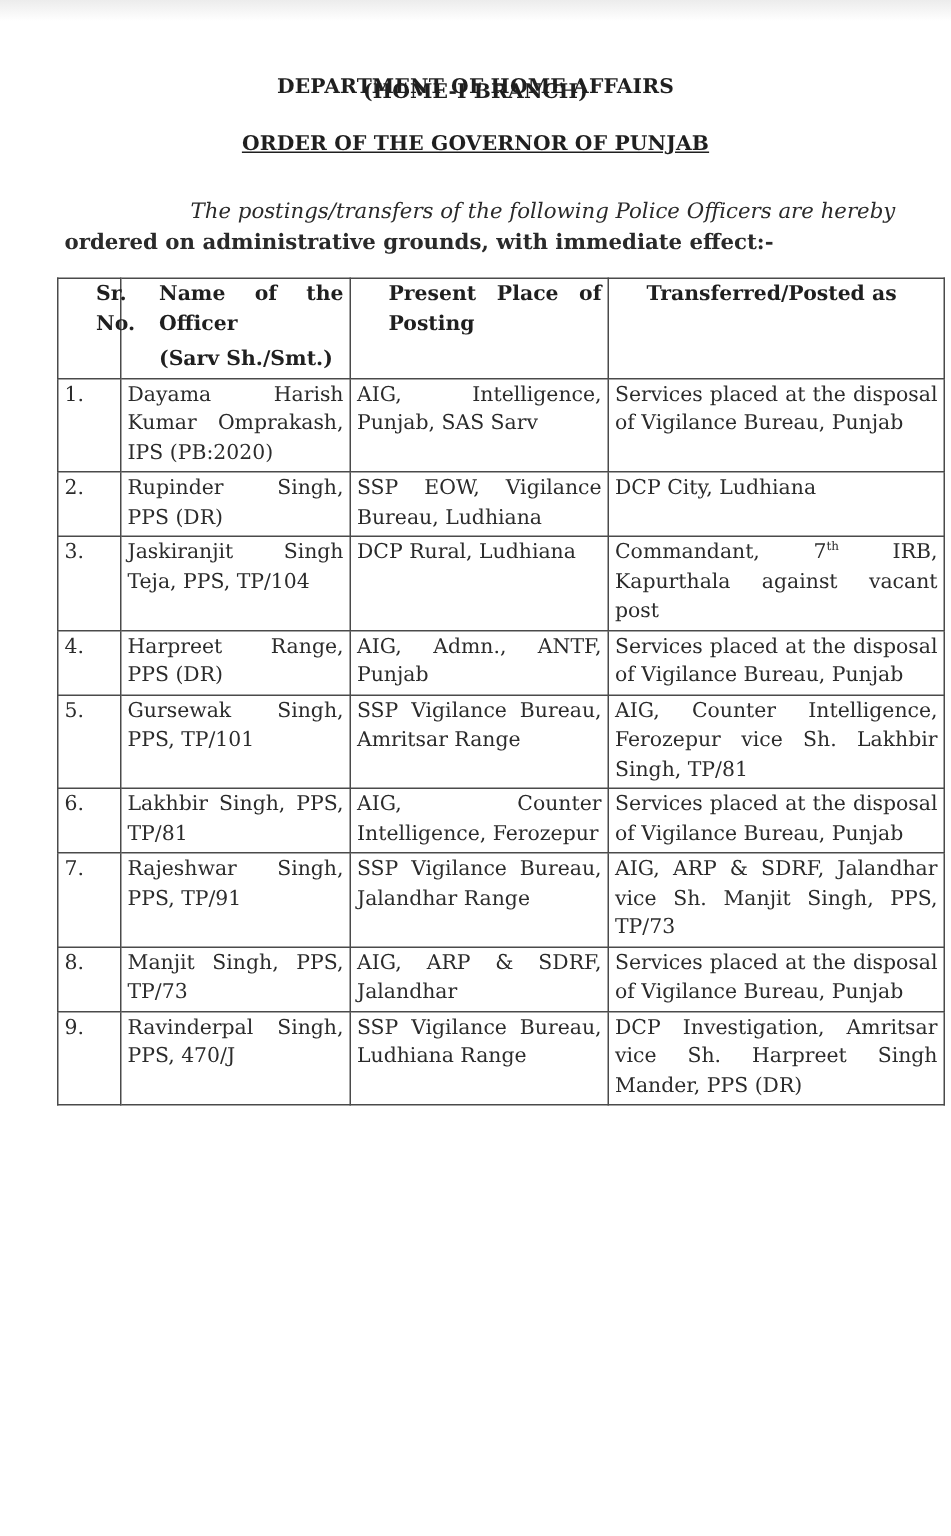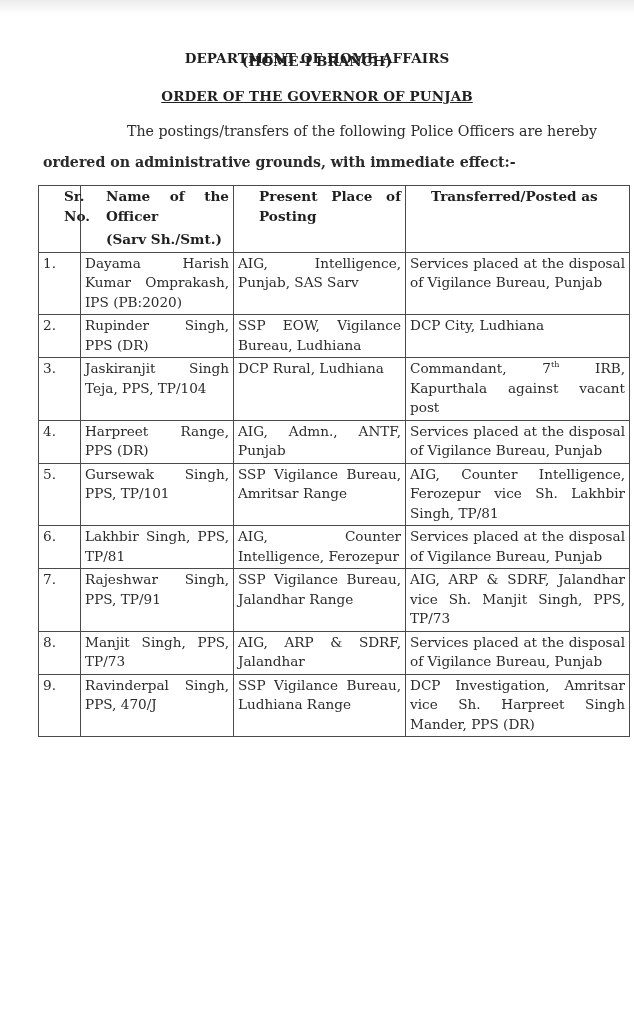--- a/index.html
+++ b/index.html
@@ -20,21 +20,21 @@
       position: absolute; left: 0; width: 634px; text-align: center;
       font-weight: bold; font-size: 13.5px; letter-spacing: 0.1px; color: #1f1f1f;
     }
     .h1 { top: 50px; }
     .h2 { top: 53px; }
     .h3 { top: 88px; text-decoration: underline; }
     .intro {
       position: absolute; left: 43px; width: 565px;
       font-size: 14.2px; color: #2a2a2a; line-height: 27px;
     }
-    .intro-1 { top: 118px; text-indent: 84px; }
+    .intro-1 { top: 128px; text-indent: 84px; font-style: italic; }
     .intro-2 { top: 149px; font-weight: bold; }
 
     table.orders {
       position: absolute; left: 38px; top: 185px;
       width: 591px;
       border-collapse: collapse;
       table-layout: fixed;
       font-size: 13.6px;
       line-height: 19.5px;
       color: #2b2b2b;

